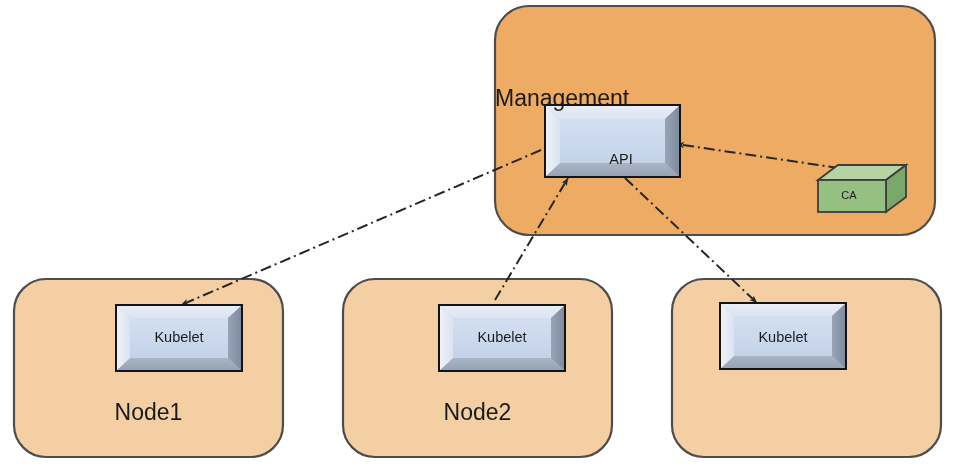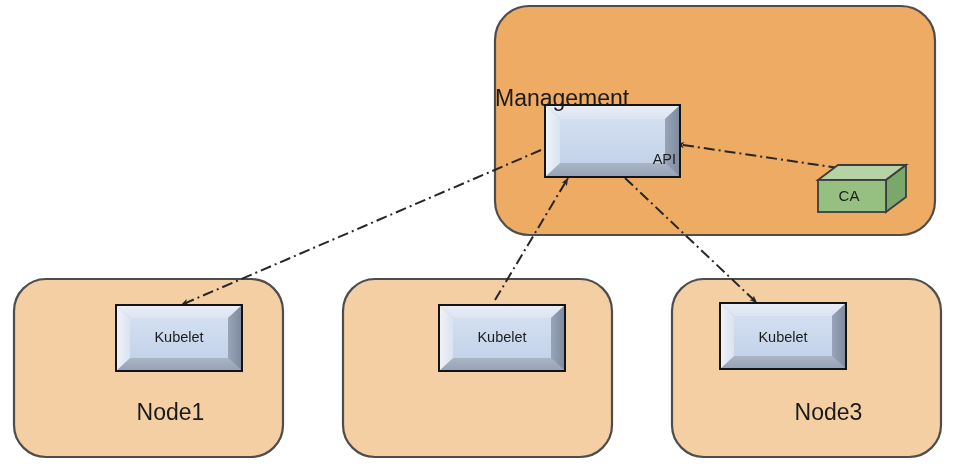--- a/index.html
+++ b/index.html
@@ -35,37 +35,36 @@
     top: 26px;
     width: 428px;
     font-size: 23px;
     line-height: 29px;
     font-weight: 400;
   }
   .node-title {
     font-size: 23px;
     line-height: 28px;
     text-align: center;
-    margin-left: 22px;
   }
   #node1-title { left: 14px;  top: 398px; width: 269px; }
   #node2-title { left: 343px; top: 398px; width: 269px; }
   #node3-title { left: 672px; top: 398px; width: 269px; }
 
   .box-label {
     font-size: 14.5px;
     line-height: 17px;
     color: #1c1c1c;
-    text-align: right;
+    text-align: center;
   }
   #api-label   { left: 566px; top: 117px; width: 110px; }
   #kubelet1-label { left: 129px; top: 329px; width: 100px; text-align: center; }
   #kubelet2-label { left: 452px; top: 329px; width: 100px; text-align: center; }
   #kubelet3-label { left: 733px; top: 329px; width: 100px; text-align: center; }
-  #ca-label    { left: 826px; top: 187px; width: 46px; text-align: center; font-size: 15px; }
+  #ca-label    { left: 826px; top: 187px; width: 46px; text-align: center; font-size: 11px; }
 </style>
 </head>
 <body>
 
 <div id="diagram-root">
 
   <svg id="diagram-svg" viewBox="0 0 958 468" xmlns="http://www.w3.org/2000/svg">
 
     <defs>
       <linearGradient id="bevelTop" x1="0" y1="0" x2="0" y2="1">
@@ -174,19 +173,19 @@
     <div>Management</div>
   </div>
 
   <div class="overlay-text box-label" id="api-label">
     <div>API</div>
   </div>
 
   <div class="overlay-text box-label" id="ca-label">CA</div>
 
   <div class="overlay-text node-title" id="node1-title">Node1</div>
-  <div class="overlay-text node-title" id="node3-title">Node3</div>
+  <div class="overlay-text node-title" id="node2-title">Node2</div>
 
   <div class="overlay-text box-label" id="kubelet1-label">Kubelet</div>
   <div class="overlay-text box-label" id="kubelet2-label">Kubelet</div>
   <div class="overlay-text box-label" id="kubelet3-label">Kubelet</div>
 
 </div>
 
 </body></html>

